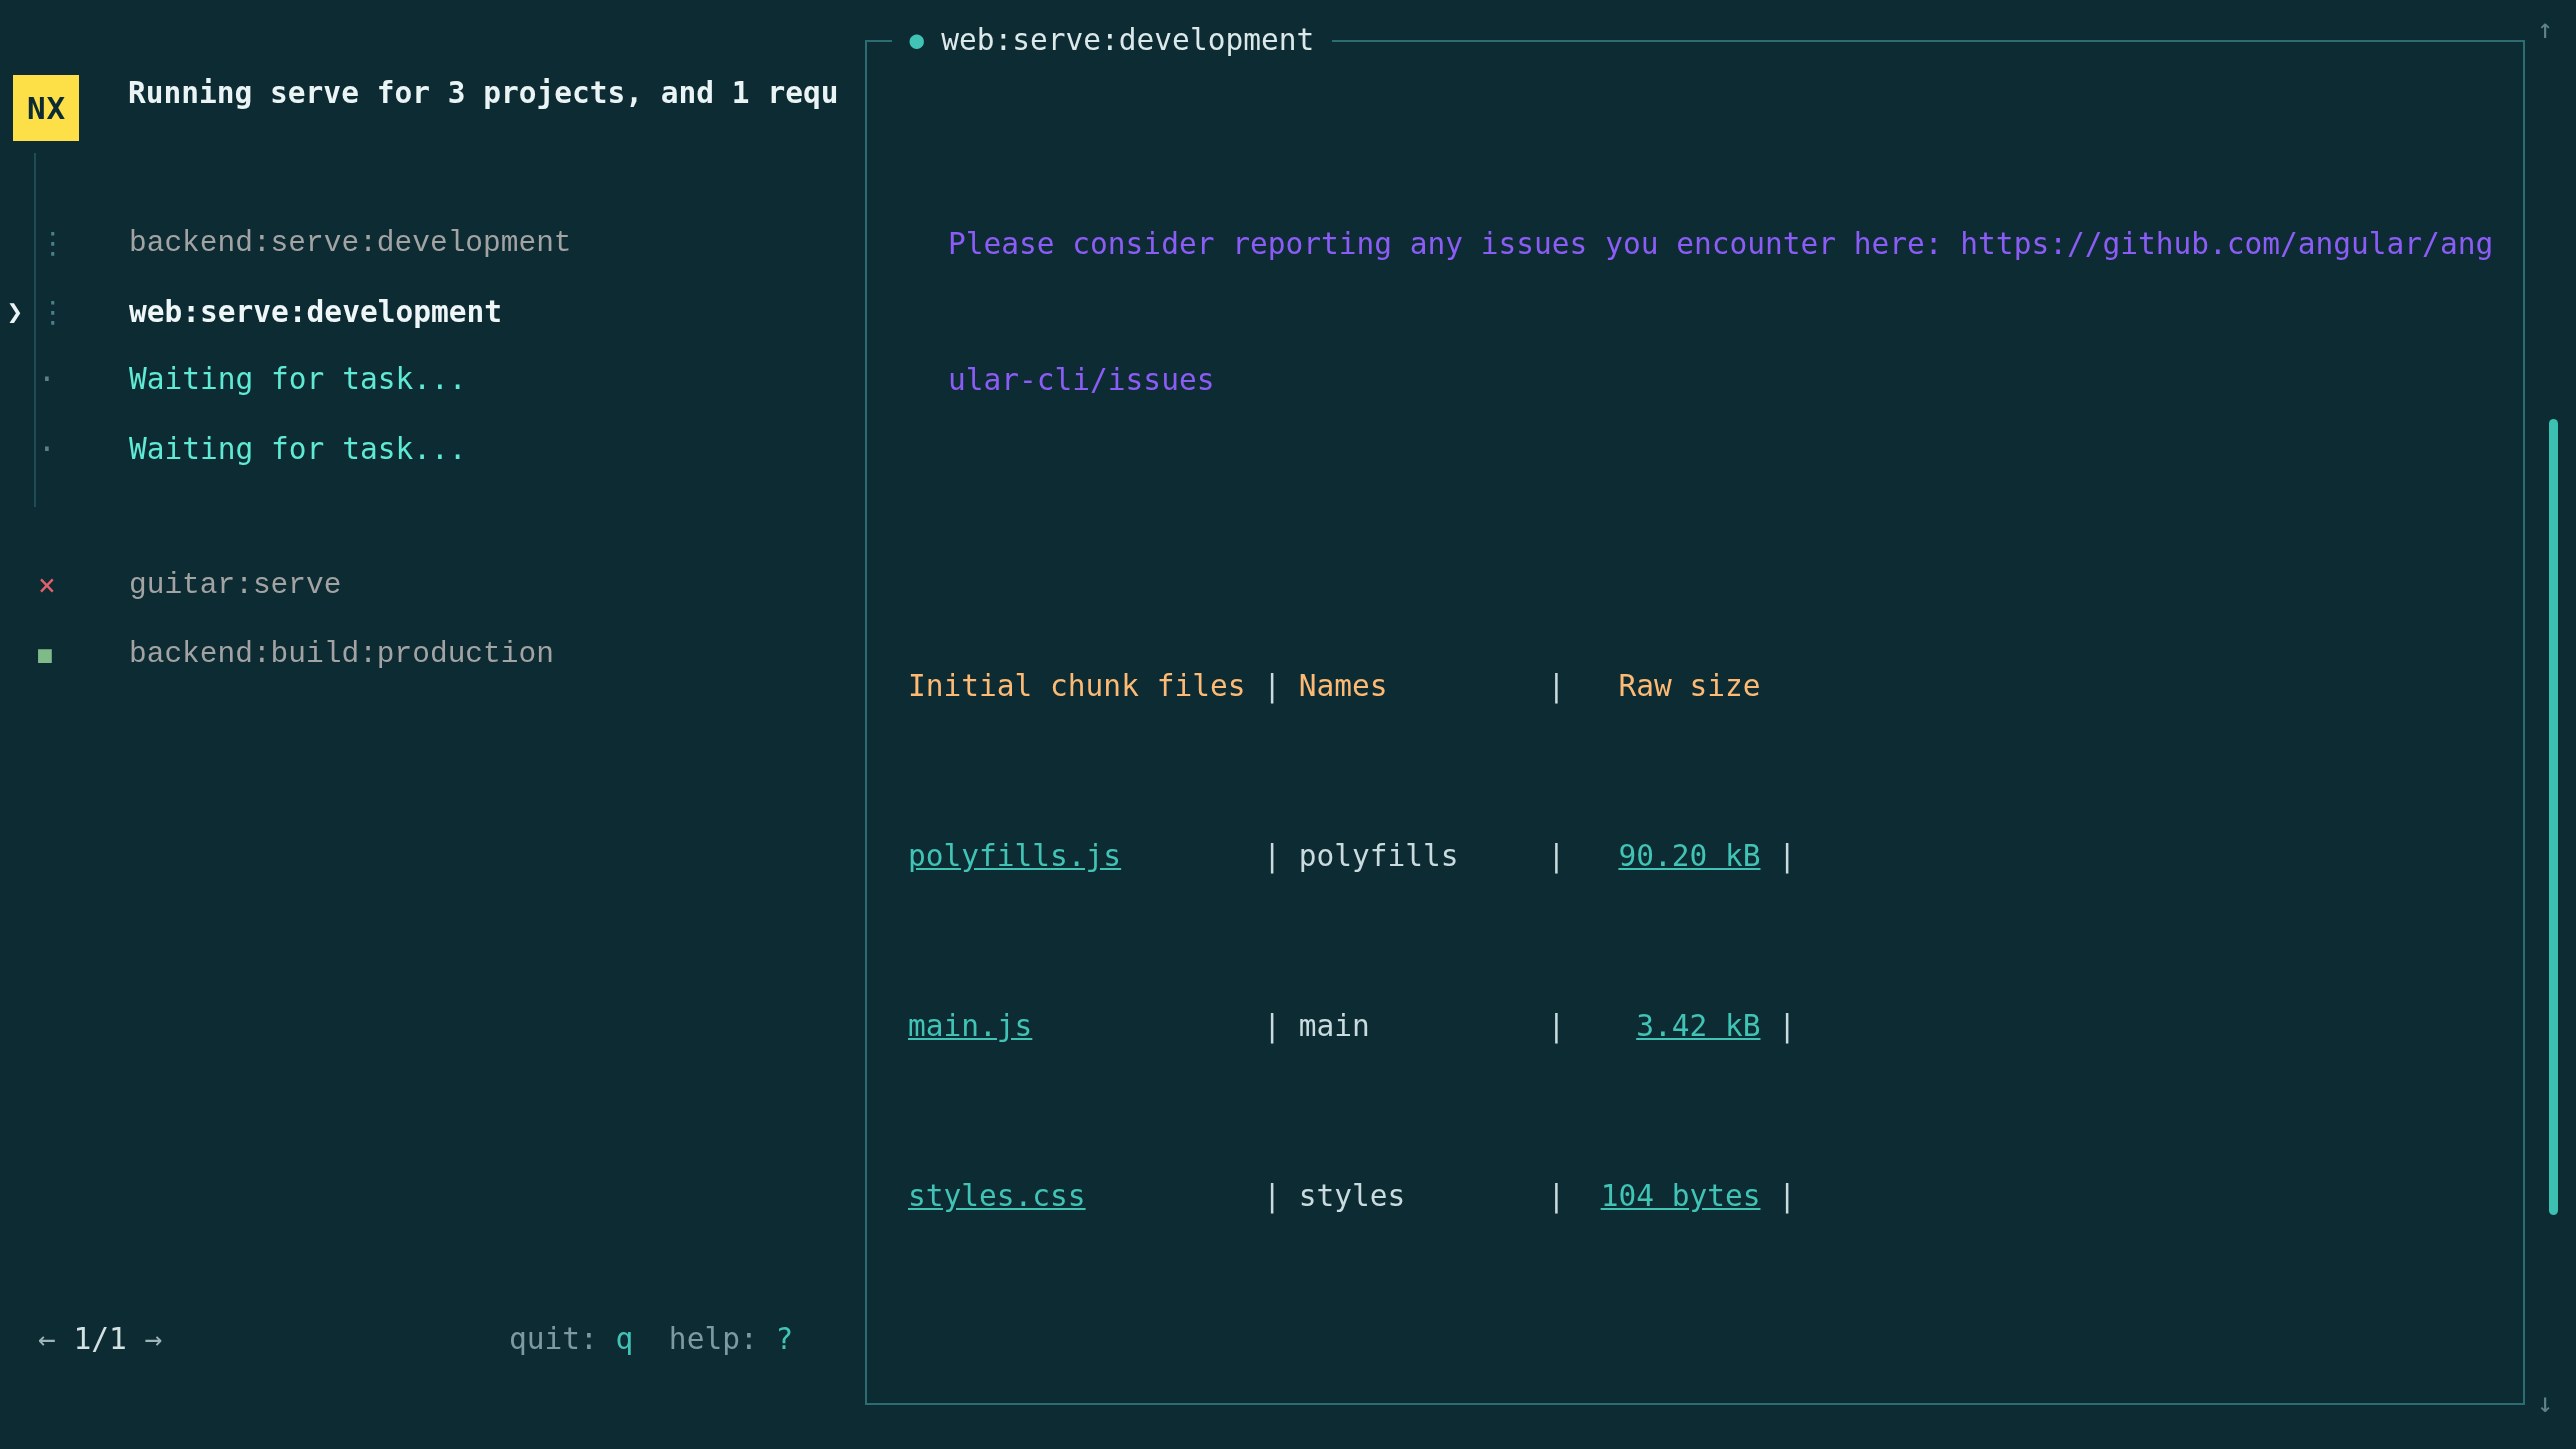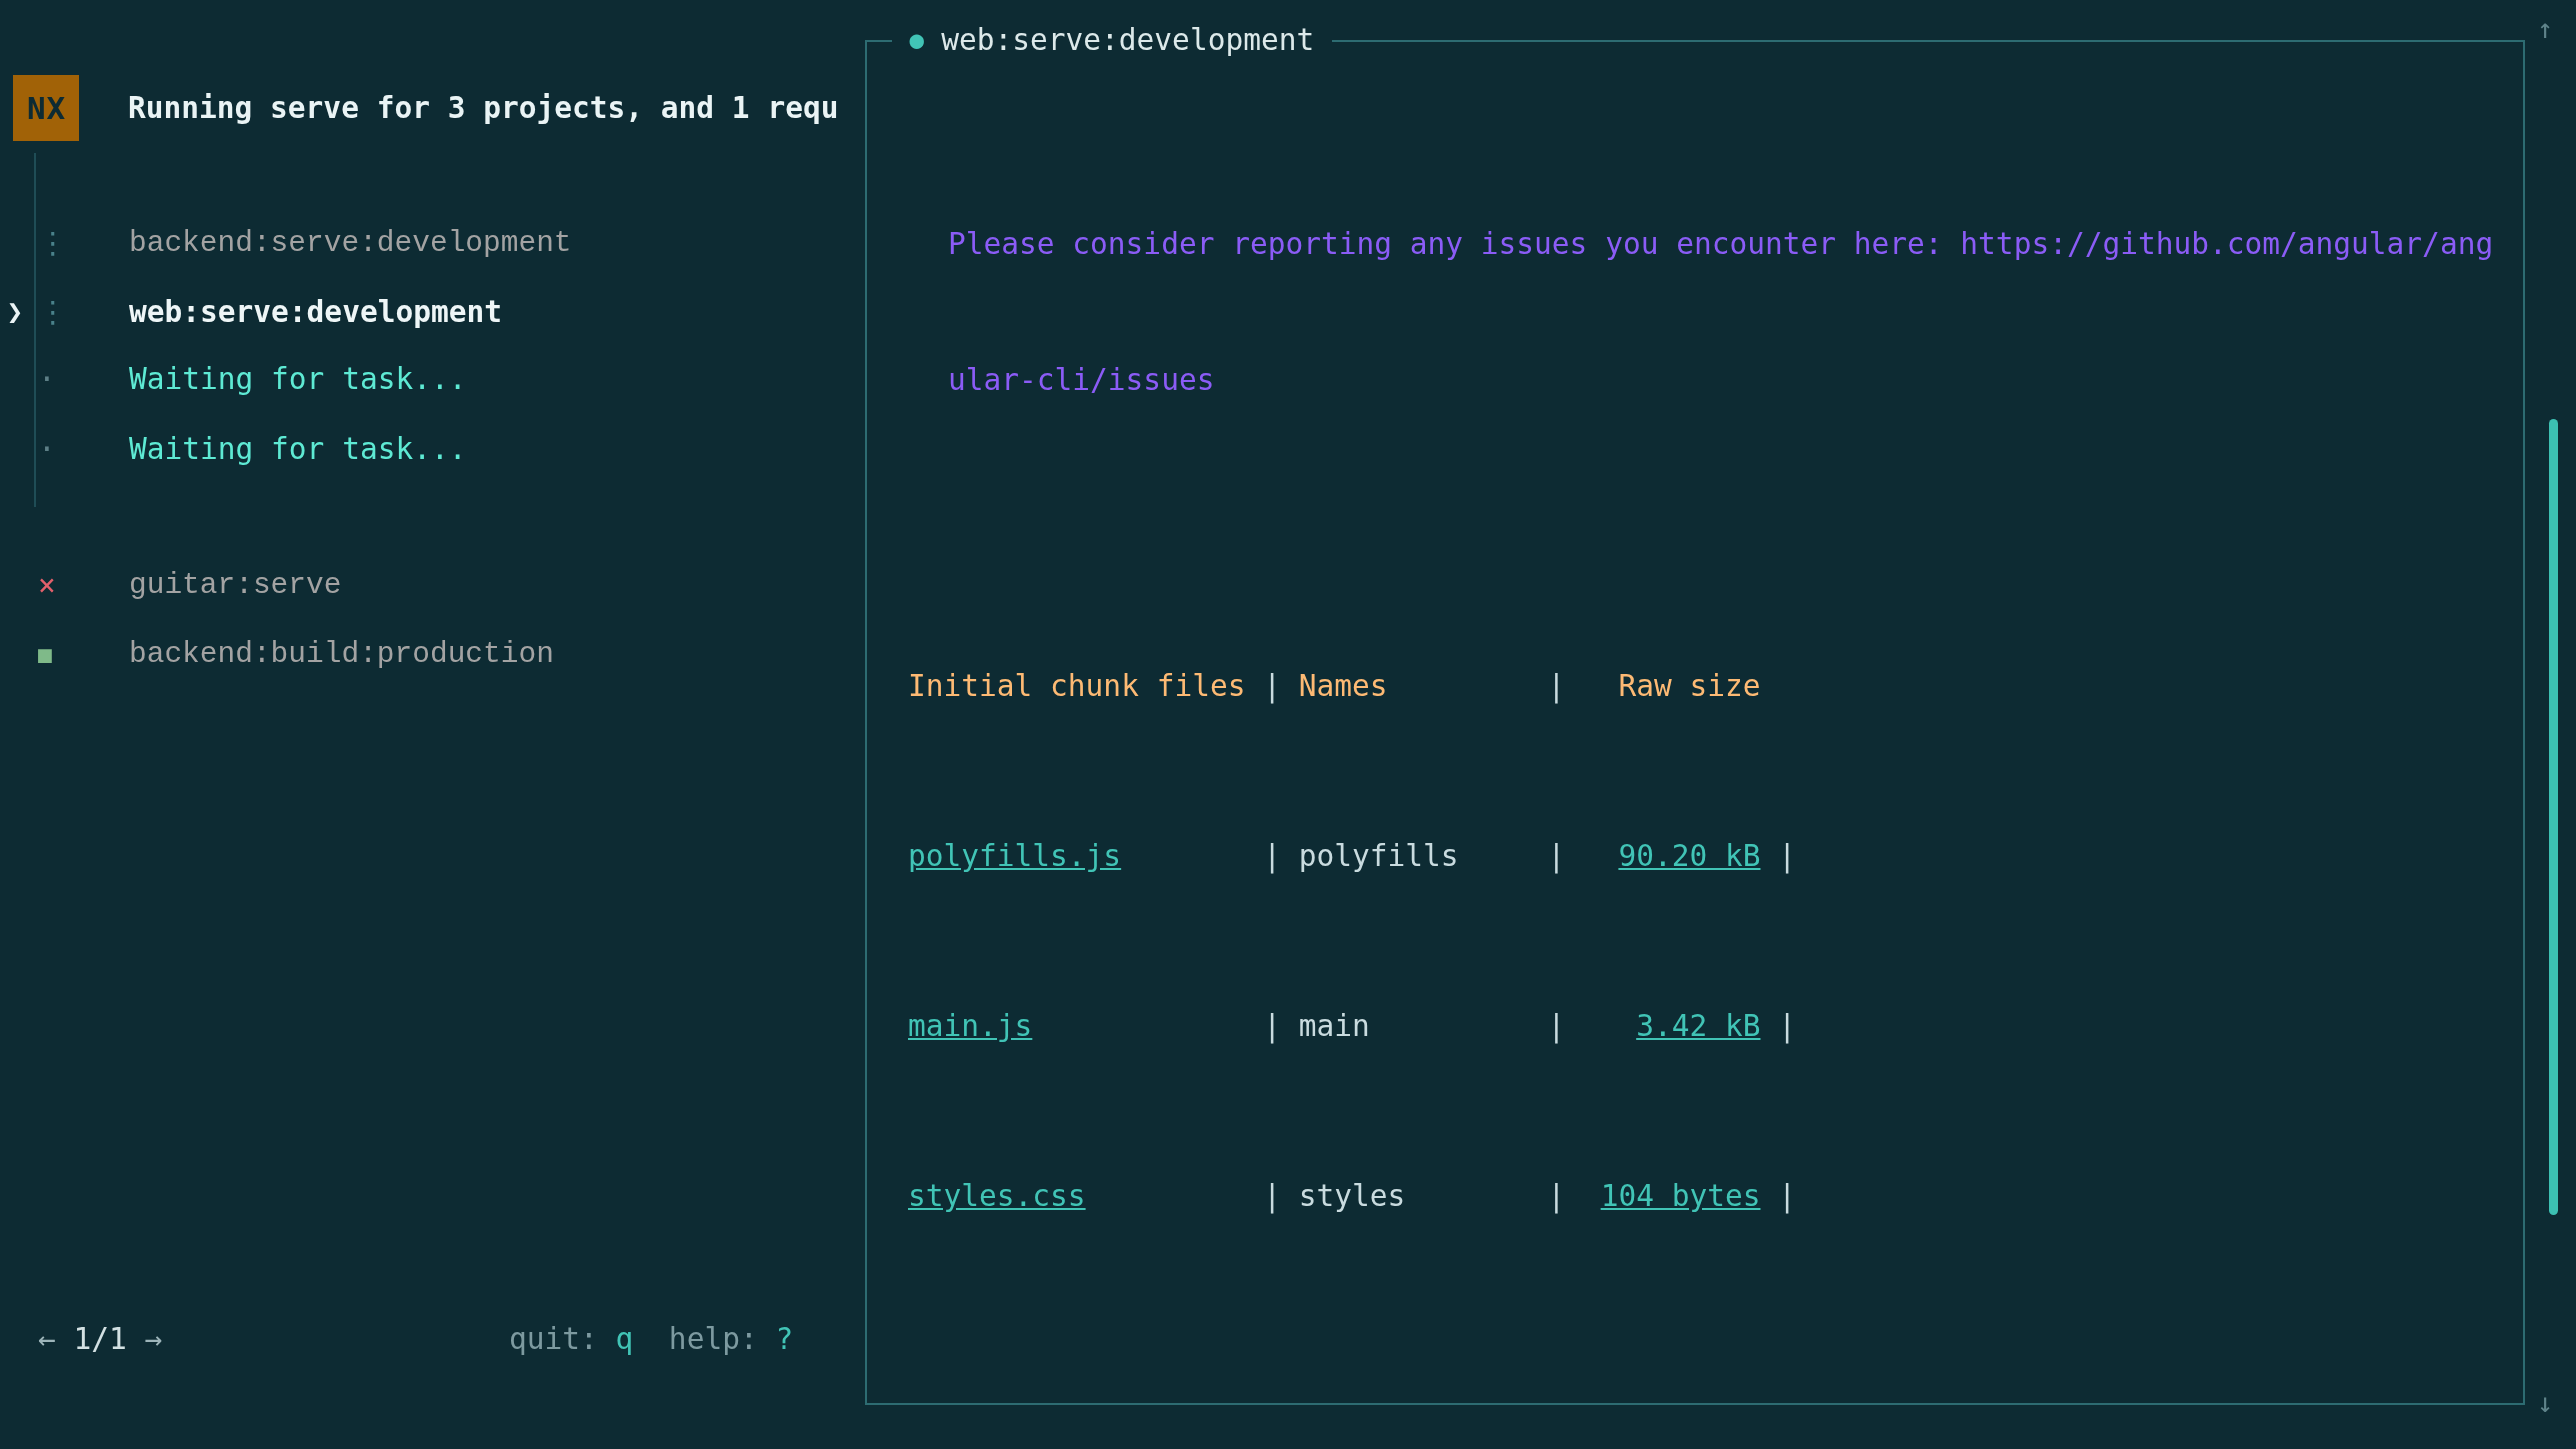--- a/index.html
+++ b/index.html
@@ -8,27 +8,27 @@
     background:#0d2b33;
     font-family:"DejaVu Sans Mono","Liberation Mono",monospace;
     color:#c9dbdf;
     position:relative;
     overflow:hidden;
     font-size:29.5px;
   }
   .abs{position:absolute;}
   .nx-badge{
     left:13.4px;top:75px;width:66px;height:66px;
-    background:#a16207;color:#0d2b33;
+    background:#fde047;color:#0d2b33;
     font-weight:bold;font-size:31px;
     display:flex;align-items:center;justify-content:center;
     letter-spacing:0.7px;
   }
   .app-title{
-    left:128px;top:75px;height:66px;line-height:66px;
+    left:128px;top:60px;height:66px;line-height:66px;
     font-weight:bold;color:#eaf4f5;white-space:nowrap;
     width:733px;overflow:hidden;
   }
   .tree-line{left:34px;top:153px;width:2px;height:354px;background:#1f4d56;}
   .task-row{left:38px;height:68px;line-height:68px;display:flex;white-space:pre;}
   .task-icon{display:inline-block;width:91px;}
   .r1{top:209px;} .r2{top:278px;} .r3{top:345px;} .r4{top:415px;}
   .r5{top:551px;} .r6{top:620px;}
   .spinner{color:#49818a;}
   .dot{color:#5d7f86;}

